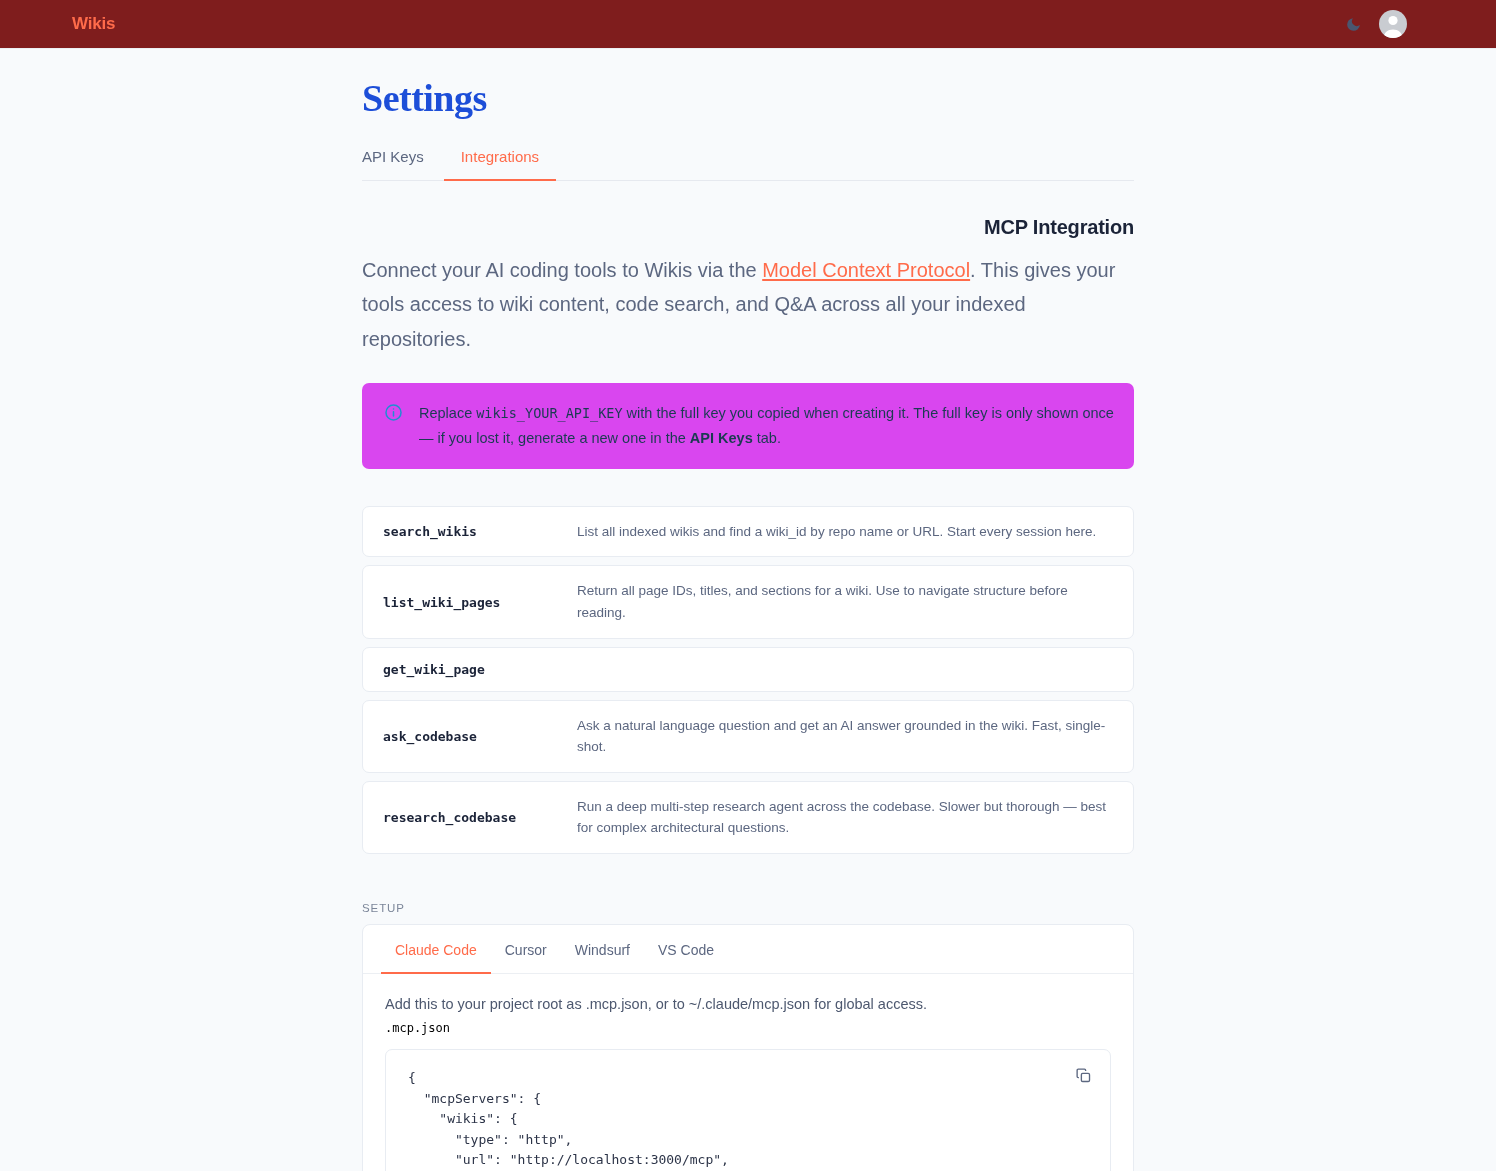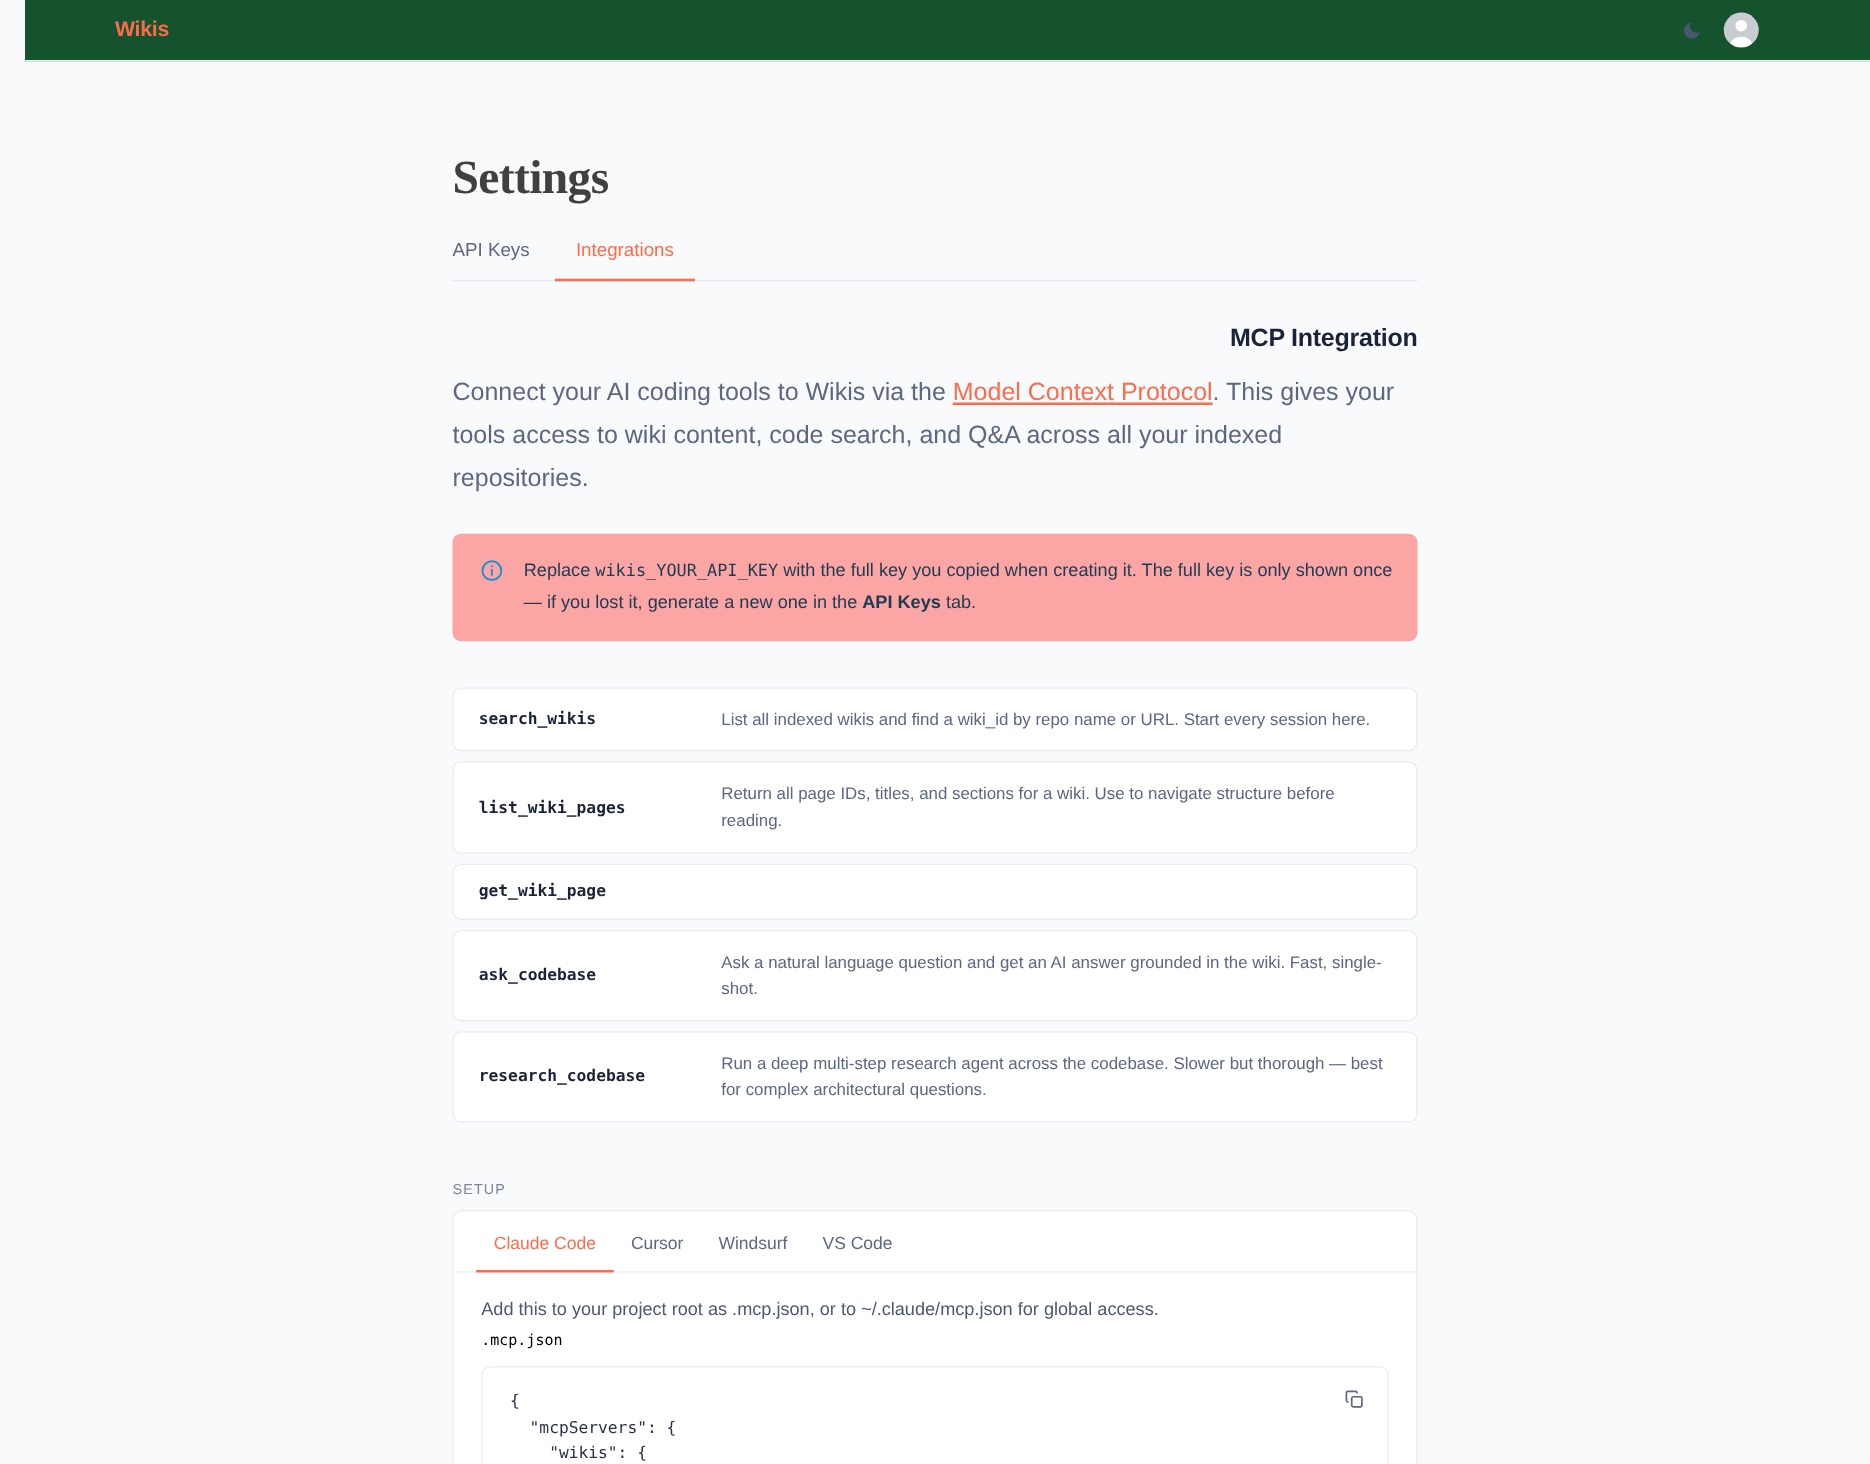--- a/index.html
+++ b/index.html
@@ -8,26 +8,25 @@
     width: 1496px;
     height: 1171px;
     background: #f8fafc;
     font-family: "Liberation Sans", sans-serif;
     -webkit-font-smoothing: antialiased;
   }
 
   
   .topbar {
     height: 49px;
-    background: #14532d;
+    background: #7f1d1d;
     border-bottom: 1px solid #eceff3;
     display: flex;
     align-items: center;
     padding: 0 24px 0 72px;
-    margin-left: 20px;
   }
   .brand {
     color: #ff6b4a;
     font-size: 17px;
     font-weight: bold;
     letter-spacing: -0.2px;
   }
   .topbar-right {
     margin-left: auto;
     display: flex;
@@ -55,25 +54,24 @@
     width: 1496px;
     padding-left: 362px;
     padding-top: 29px;
   }
   .content { width: 772px; }
 
   .page-title {
     font-family: "Liberation Serif", serif;
     font-size: 38px;
     font-weight: bold;
-    color: #404040;
+    color: #1d4ed8;
     letter-spacing: -0.5px;
     line-height: 1.1;
     margin-bottom: 22px;
-    margin-top: 44px;
   }
 
   
   .tabs {
     display: flex;
     gap: 0px;
     border-bottom: 1px solid #e6e9ef;
     margin-bottom: 35px;
   }
   .tab {
@@ -107,21 +105,21 @@
     margin-bottom: 27px;
   }
   .section-desc a {
     color: #ff6b4a;
     text-decoration: underline;
     text-underline-offset: 2px;
   }
 
   
   .banner {
-    background: #fca5a5;
+    background: #d946ef;
     border-radius: 7px;
     padding: 18px 20px 18px 22px;
     display: flex;
     gap: 16px;
     margin-bottom: 37px;
   }
   .banner-icon { flex: 0 0 auto; padding-top: 2px; }
   .banner-text {
     font-size: 14.5px;
     line-height: 1.72;

